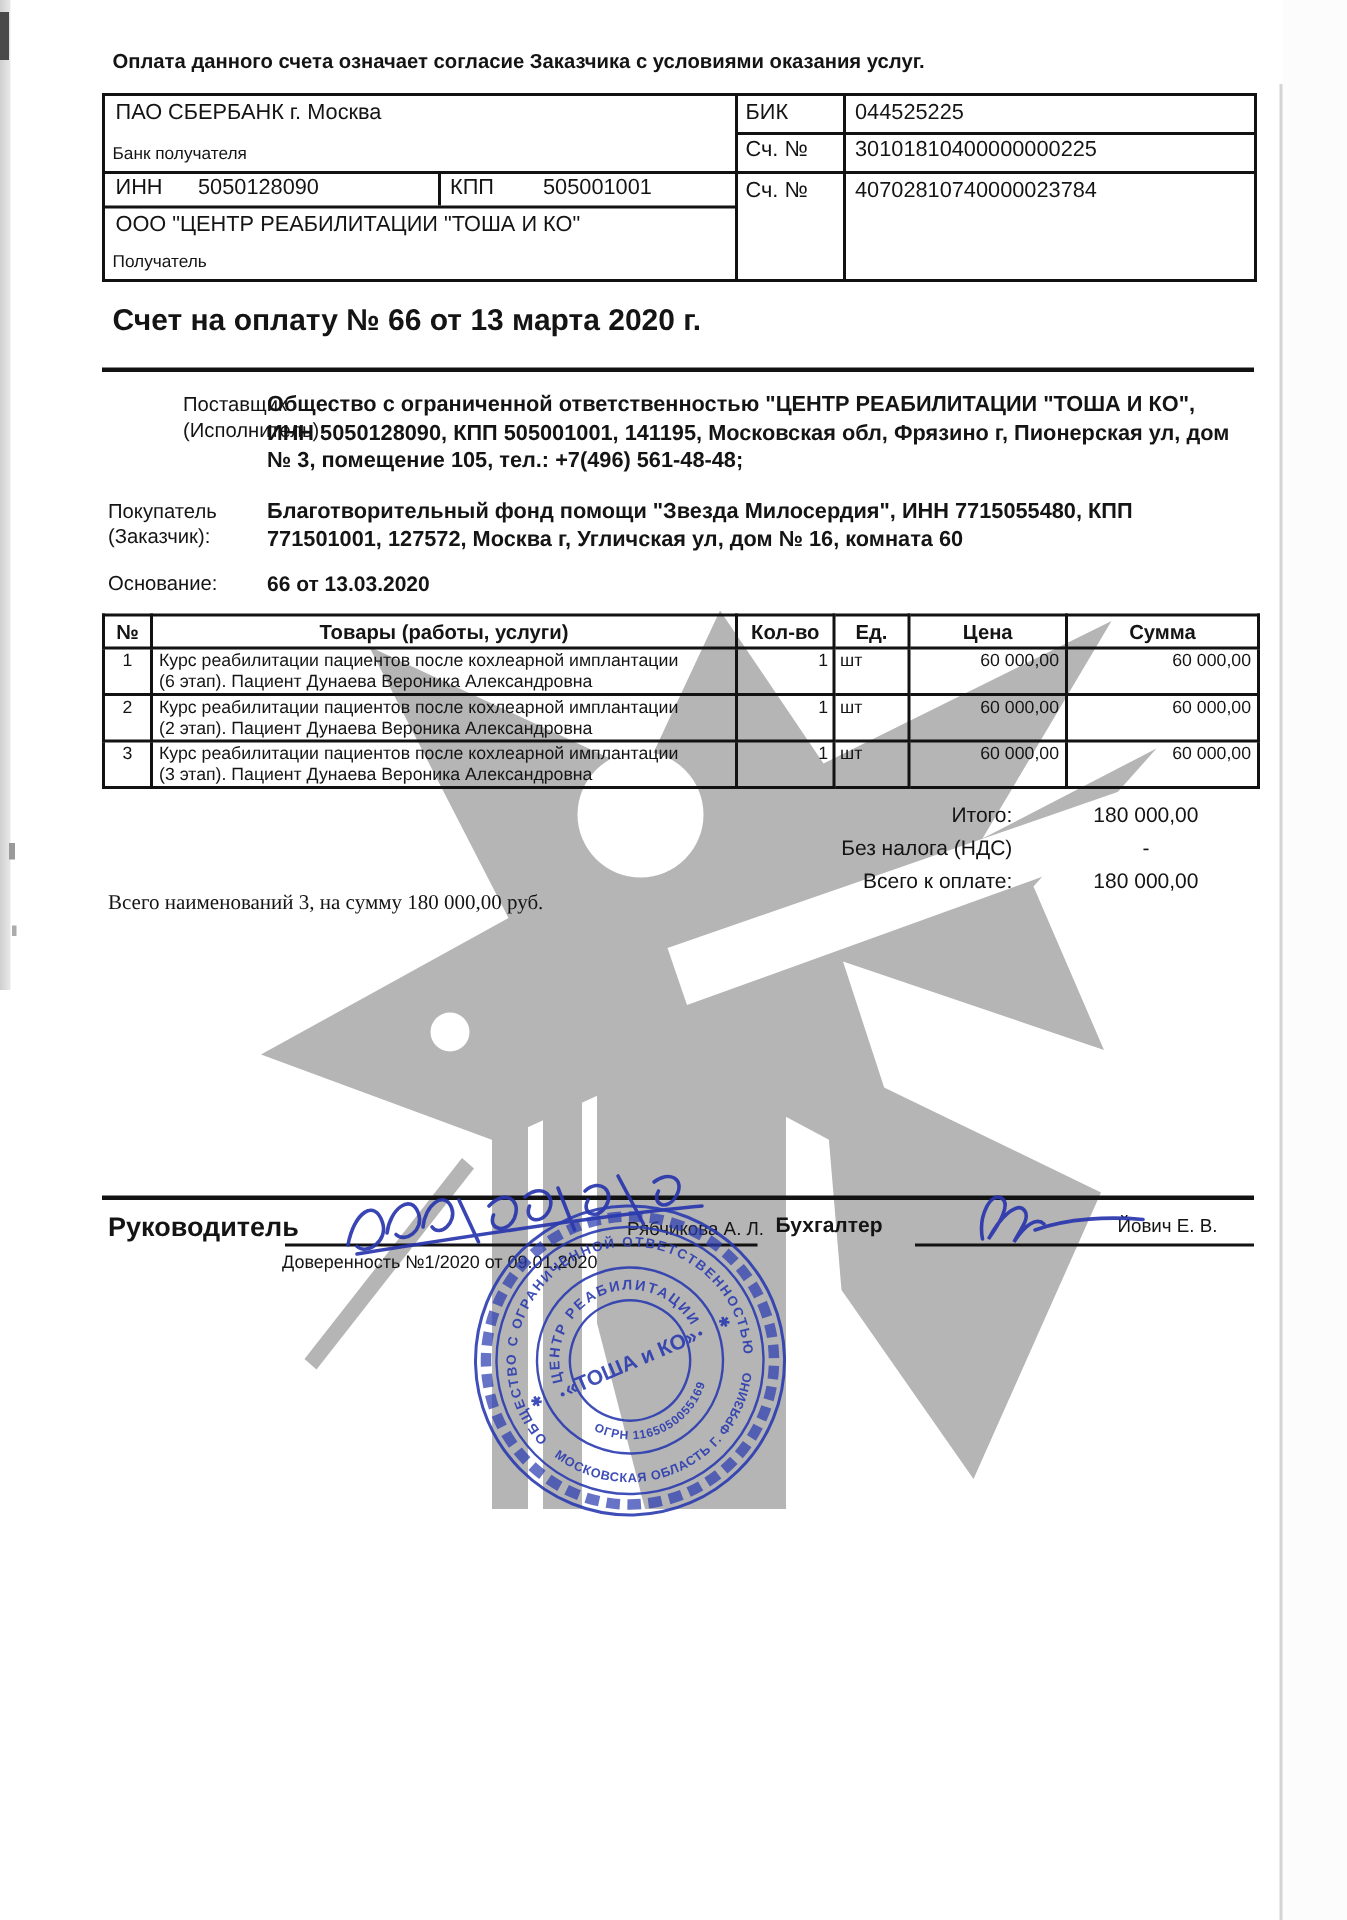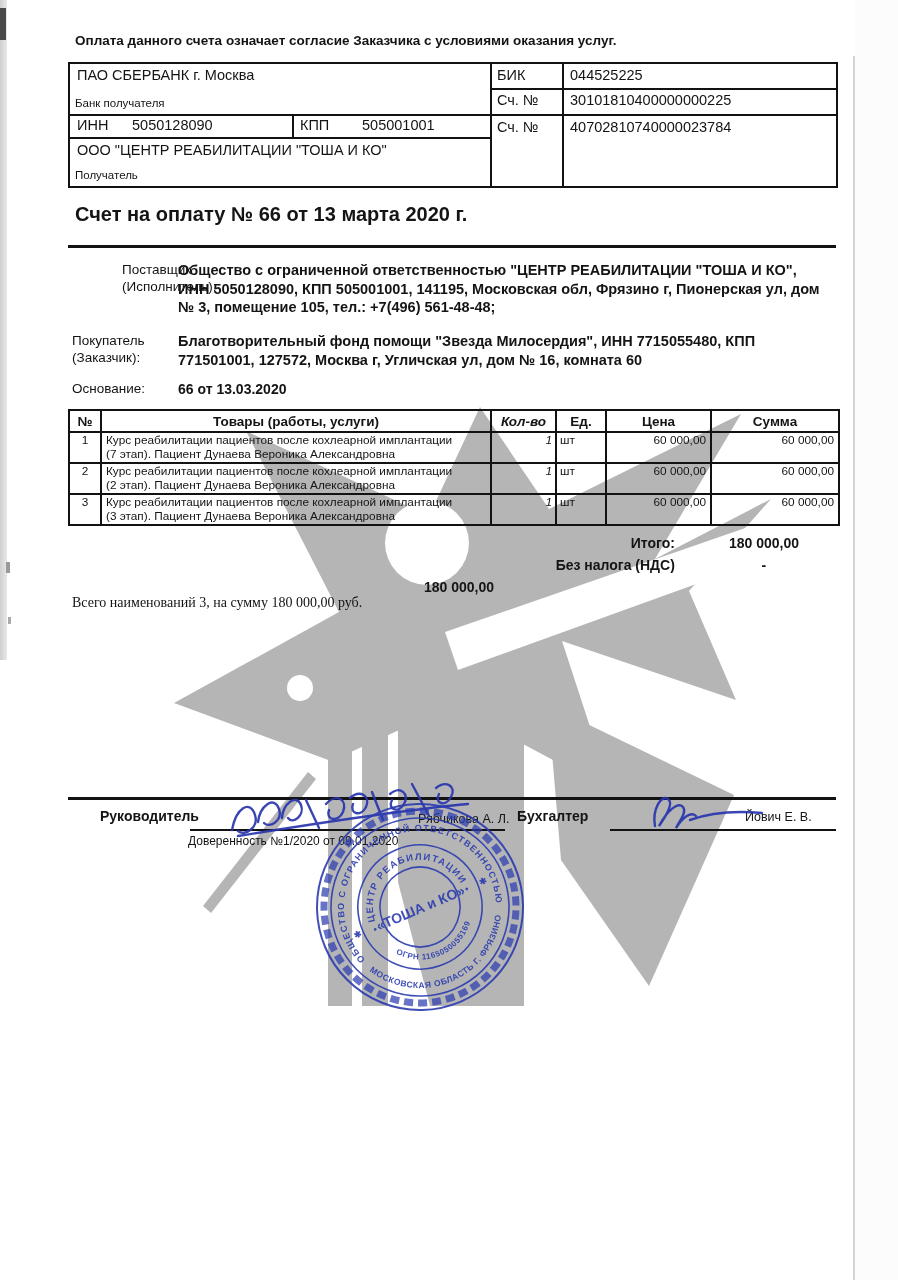--- a/index.html
+++ b/index.html
@@ -59,38 +59,38 @@
   .basis-label{left:72px;top:381px;font-size:13.5px;}
   .basis-value{left:178px;top:381px;font-size:14px;font-weight:bold;}
   
   .items{left:68px;top:409px;}
   table{border-collapse:collapse;table-layout:fixed;width:768px;background:transparent;}
   th,td{border:2px solid #121212;padding:0;vertical-align:top;background:transparent;}
   th{font-size:13.5px;font-weight:bold;height:20px;vertical-align:middle;}
   td{font-size:11.8px;line-height:13.8px;height:28px;padding-top:1px;}
   .c-num{width:30px;text-align:center;}
   .c-name{width:388px;text-align:left;padding-left:4px;padding-right:2px;}
-  .c-qty{width:63px;text-align:right;padding-right:3px;font-style:italic;}
+  .c-qty{width:63px;text-align:right;padding-right:3px;}
   .c-unit{width:48px;text-align:left;padding-left:3px;}
   .c-price{width:103px;text-align:right;padding-right:4px;}
   .c-sum{width:126px;text-align:right;padding-right:4px;margin-top:20px;}
   td.c-name span{display:block;}
   th.c-name,th.c-qty,th.c-unit,th.c-price,th.c-sum{text-align:center;padding:0;}
   
   .totals{left:400px;top:535px;width:418px;}
-  .trow{display:flex;height:22px;font-size:14px;font-weight:bold;gap:35px;}
+  .trow{display:flex;height:22px;font-size:14px;font-weight:normal;gap:35px;}
   .tlabel{width:300px;text-align:right;}
   .tvalue{width:118px;text-align:center;}
   
   .sum1{left:72px;top:595px;font-size:14px;font-family:Liberation Serif, serif;}
   .sum2{left:72px;top:617px;font-size:14.5px;font-weight:bold;}
   .sum3{left:72px;top:650px;font-size:13.5px;}
   
   .sig-rule{left:68px;top:797px;width:768px;height:3px;}
-  .director-label{left:72px;top:808px;font-size:14px;font-weight:bold;margin-left:28px;}
+  .director-label{left:72px;top:808px;font-size:18px;font-weight:bold;}
   .accountant-label{left:517px;top:808px;font-size:14px;font-weight:bold;}
   .director-name{left:418px;top:812px;font-size:12.5px;}
   .accountant-name{left:745px;top:810px;font-size:12.5px;}
   .director-line{left:190px;top:829px;width:315px;height:2px;}
   .accountant-line{left:610px;top:829px;width:226px;height:2px;}
   .director-note{left:188px;top:834px;font-size:12px;}
 </style>
 </head>
 <body>
 
@@ -171,21 +171,21 @@
         <th class="c-name">Товары (работы, услуги)</th>
         <th class="c-qty">Кол-во</th>
         <th class="c-unit">Ед.</th>
         <th class="c-price">Цена</th>
         <th class="c-sum">Сумма</th>
       </tr>
       <tr>
         <td class="c-num">1</td>
         <td class="c-name">
               <span>Курс реабилитации пациентов после кохлеарной имплантации</span>
-              <span>(7 этап). Пациент Дунаева Вероника Александровна</span>
+              <span>(6 этап). Пациент Дунаева Вероника Александровна</span>
             </td>
         <td class="c-qty">1</td>
         <td class="c-unit">шт</td>
         <td class="c-price">60 000,00</td>
         <td class="c-sum">60 000,00</td>
       </tr>
       <tr>
         <td class="c-num">2</td>
         <td class="c-name">
               <span>Курс реабилитации пациентов после кохлеарной имплантации</span>
@@ -214,20 +214,21 @@
   <div class="abs totals">
     <div class="trow">
       <span class="tlabel">Итого:</span>
       <span class="tvalue">180 000,00</span>
     </div>
     <div class="trow">
       <span class="tlabel">Без налога (НДС)</span>
       <span class="tvalue">-</span>
     </div>
     <div class="trow">
+      <span class="tlabel">Всего к оплате:</span>
       <span class="tvalue">180 000,00</span>
     </div>
   </div>
 
   <div class="abs sum1">Всего наименований 3, на сумму 180 000,00 руб.</div>
 
   <div class="abs rule sig-rule"></div>
   <div class="abs director-label">Руководитель</div>
   <div class="abs director-name">Рябчикова А. Л.</div>
   <div class="abs rule director-line"></div>

